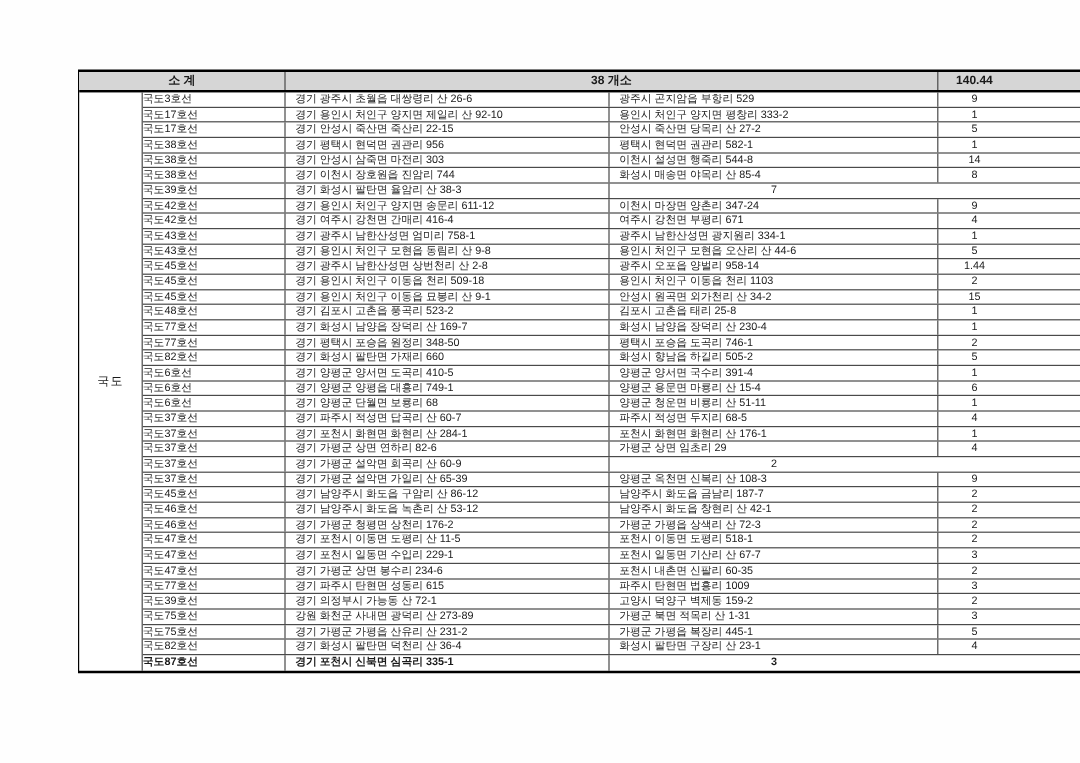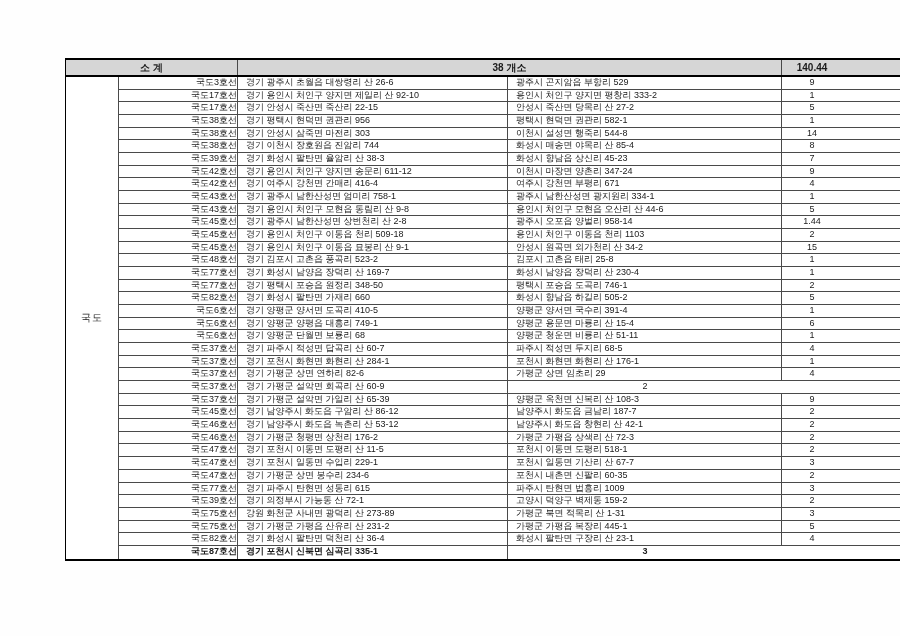--- a/index.html
+++ b/index.html
@@ -53,21 +53,21 @@
     box-sizing:border-box;
   }
   .trow:last-child{border-bottom:none;font-weight:bold;}
   .cell{
     font-size:9px;line-height:11.7px;
     overflow:hidden;white-space:nowrap;
     border-right:1px solid var(--border);
     box-sizing:border-box;
   }
   .cell:last-child{border-right:none;}
-  .cell.route{text-align:right;}
+  .cell.route{text-align:left;}
   .cell.from,.cell.to{text-align:left;padding-left:8px;}
   .cell.qty{text-align:center;}
 </style>
 </head>
 <body>
 
 <div class="tbl">
   <div class="hdr">
     <div class="hcell">소 계</div>
     <div class="hcell">38 개소</div>
@@ -114,21 +114,20 @@
   <div class="trow">
     <div class="cell route">국도38호선</div>
     <div class="cell from">경기 이천시 장호원읍 진암리 744</div>
     <div class="cell to">화성시 매송면 야목리 산 85-4</div>
     <div class="cell qty">8</div>
   </div>
 
   <div class="trow">
     <div class="cell route">국도39호선</div>
     <div class="cell from">경기 화성시 팔탄면 율암리 산 38-3</div>
-    <div class="cell to">화성시 향남읍 상신리 45-23</div>
     <div class="cell qty">7</div>
   </div>
 
   <div class="trow">
     <div class="cell route">국도42호선</div>
     <div class="cell from">경기 용인시 처인구 양지면 송문리 611-12</div>
     <div class="cell to">이천시 마장면 양촌리 347-24</div>
     <div class="cell qty">9</div>
   </div>
 

